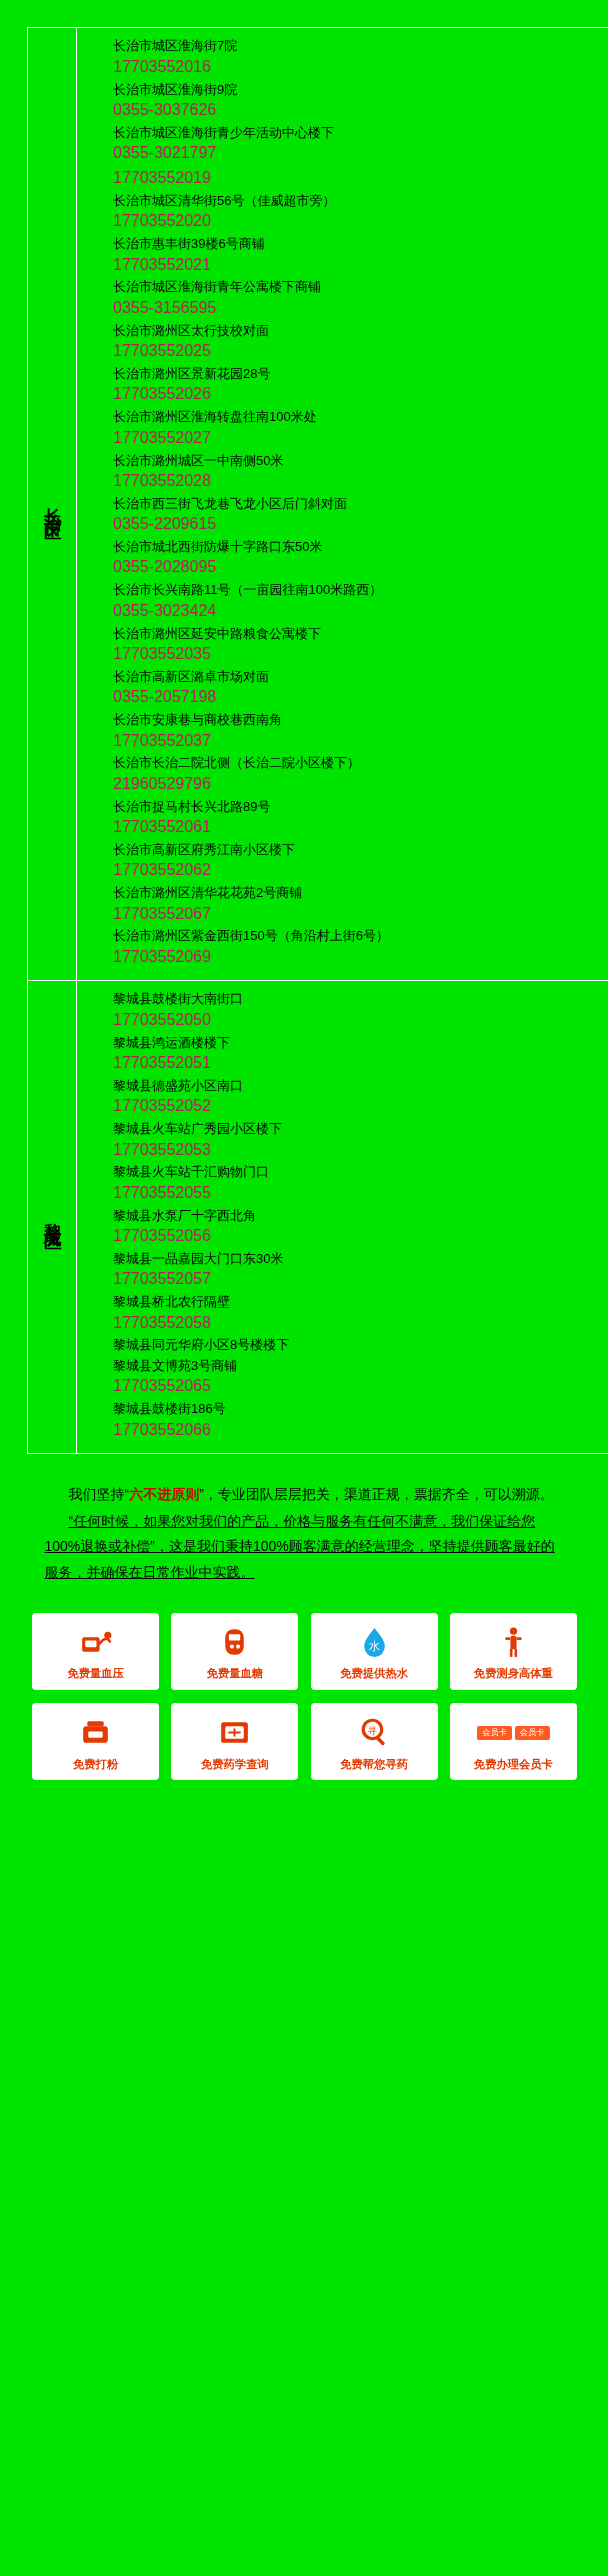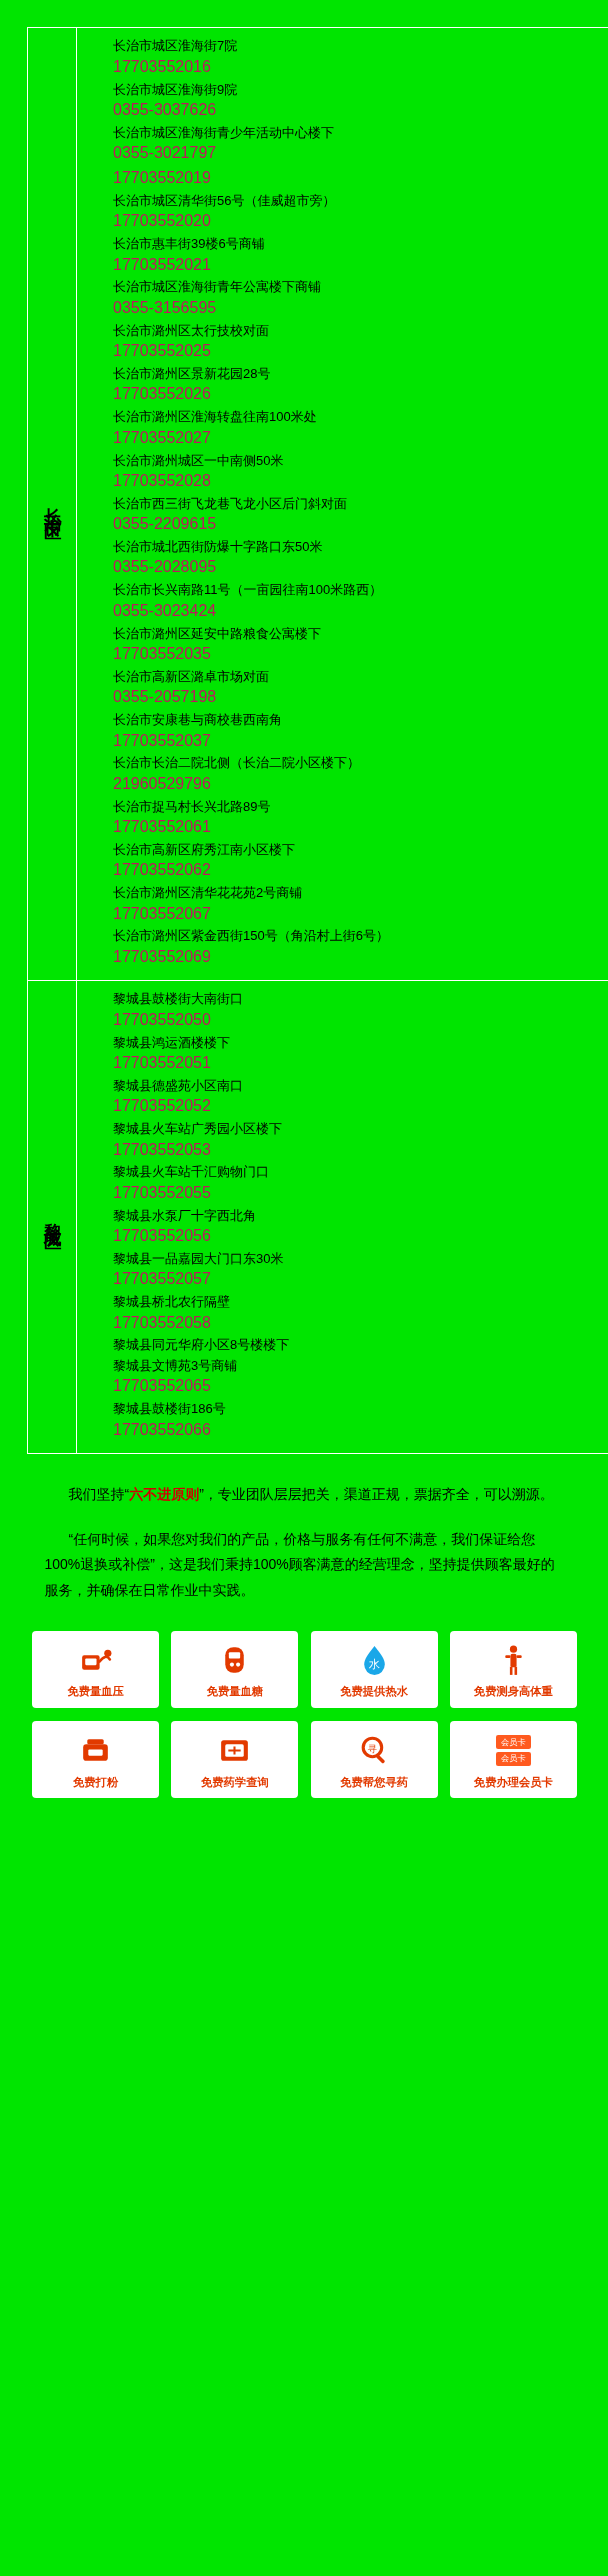--- a/index.html
+++ b/index.html
@@ -82,26 +82,27 @@
     color: #000;
     text-align: left;
     text-indent: 24px;
   }
   .promo-hl {
     color: #d10000;
     font-weight: bold;
     margin-top: 32px;
   }
   .promo-line2 {
-    margin-top: 21px;
+    margin-top: 3px;
     font-size: 14px;
     line-height: 1.8;
     color: #000;
     text-align: left;
     text-indent: 24px;
+    text-decoration: underline;
   }
   .services {
     margin-top: 28px;
     display: grid;
     grid-template-columns: repeat(4, 1fr);
     gap: 13.4px 12.4px;
     padding: 0 5.2px;
   }
   .service {
     background: #ffffff;
@@ -123,21 +124,21 @@
     margin-bottom: 5.2px;
   }
   .service-label {
     font-size: 11.3px;
     color: #e23a00;
     font-weight: bold;
     line-height: 1.2;
   }
   .badge-stack {
     display: flex;
-    flex-direction: column;
+    flex-direction: row;
     gap: 2.6px;
     align-items: center;
   }
   .badge {
     background: #ff5a1f;
     color: #fff;
     font-size: 8.2px;
     border-radius: 2.1px;
     padding: 1.5px 5.2px;
     white-space: nowrap;

